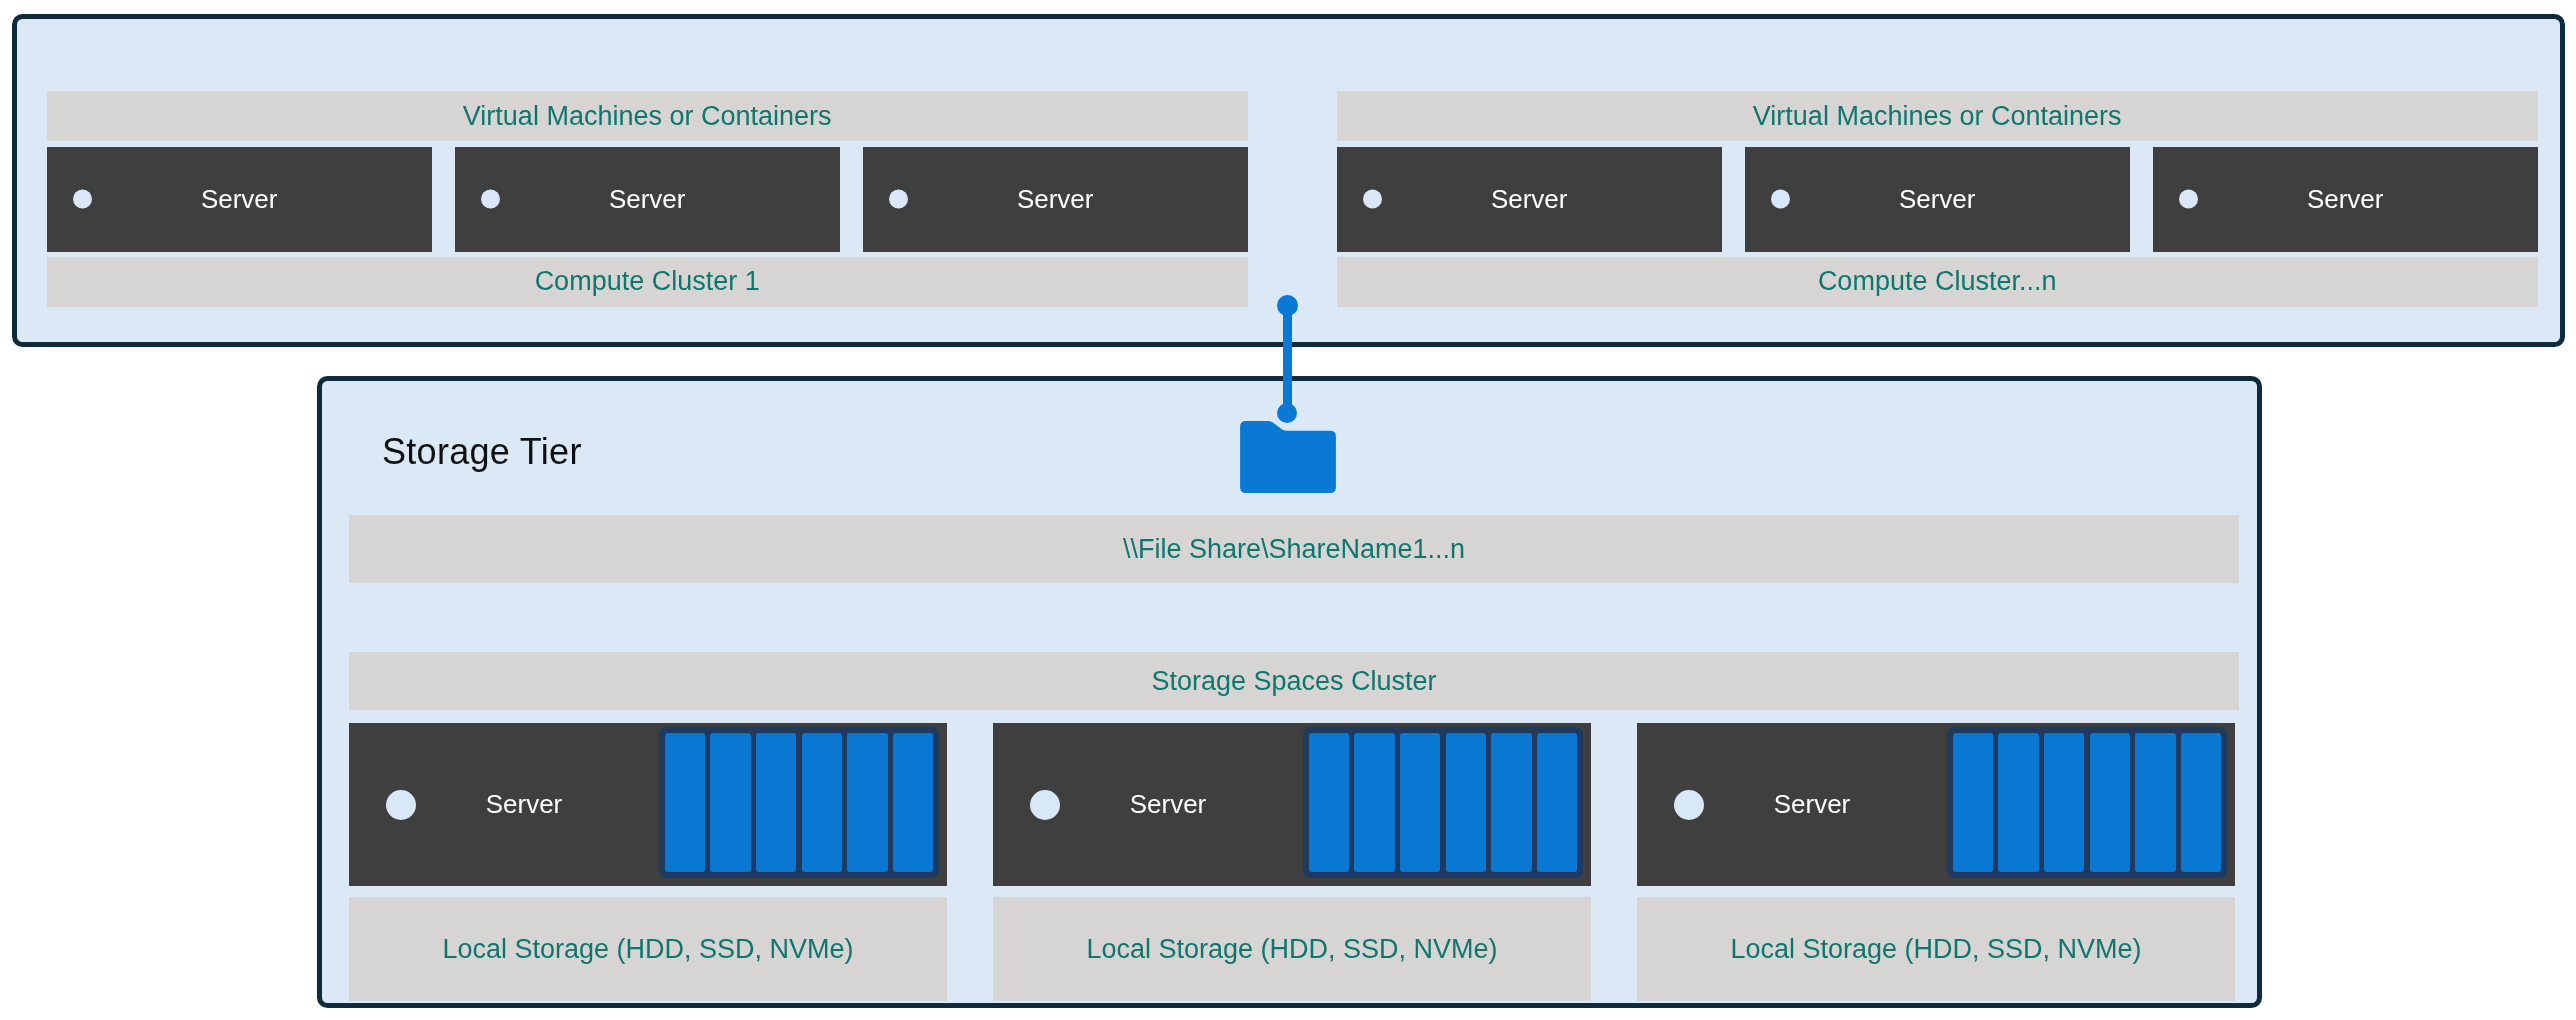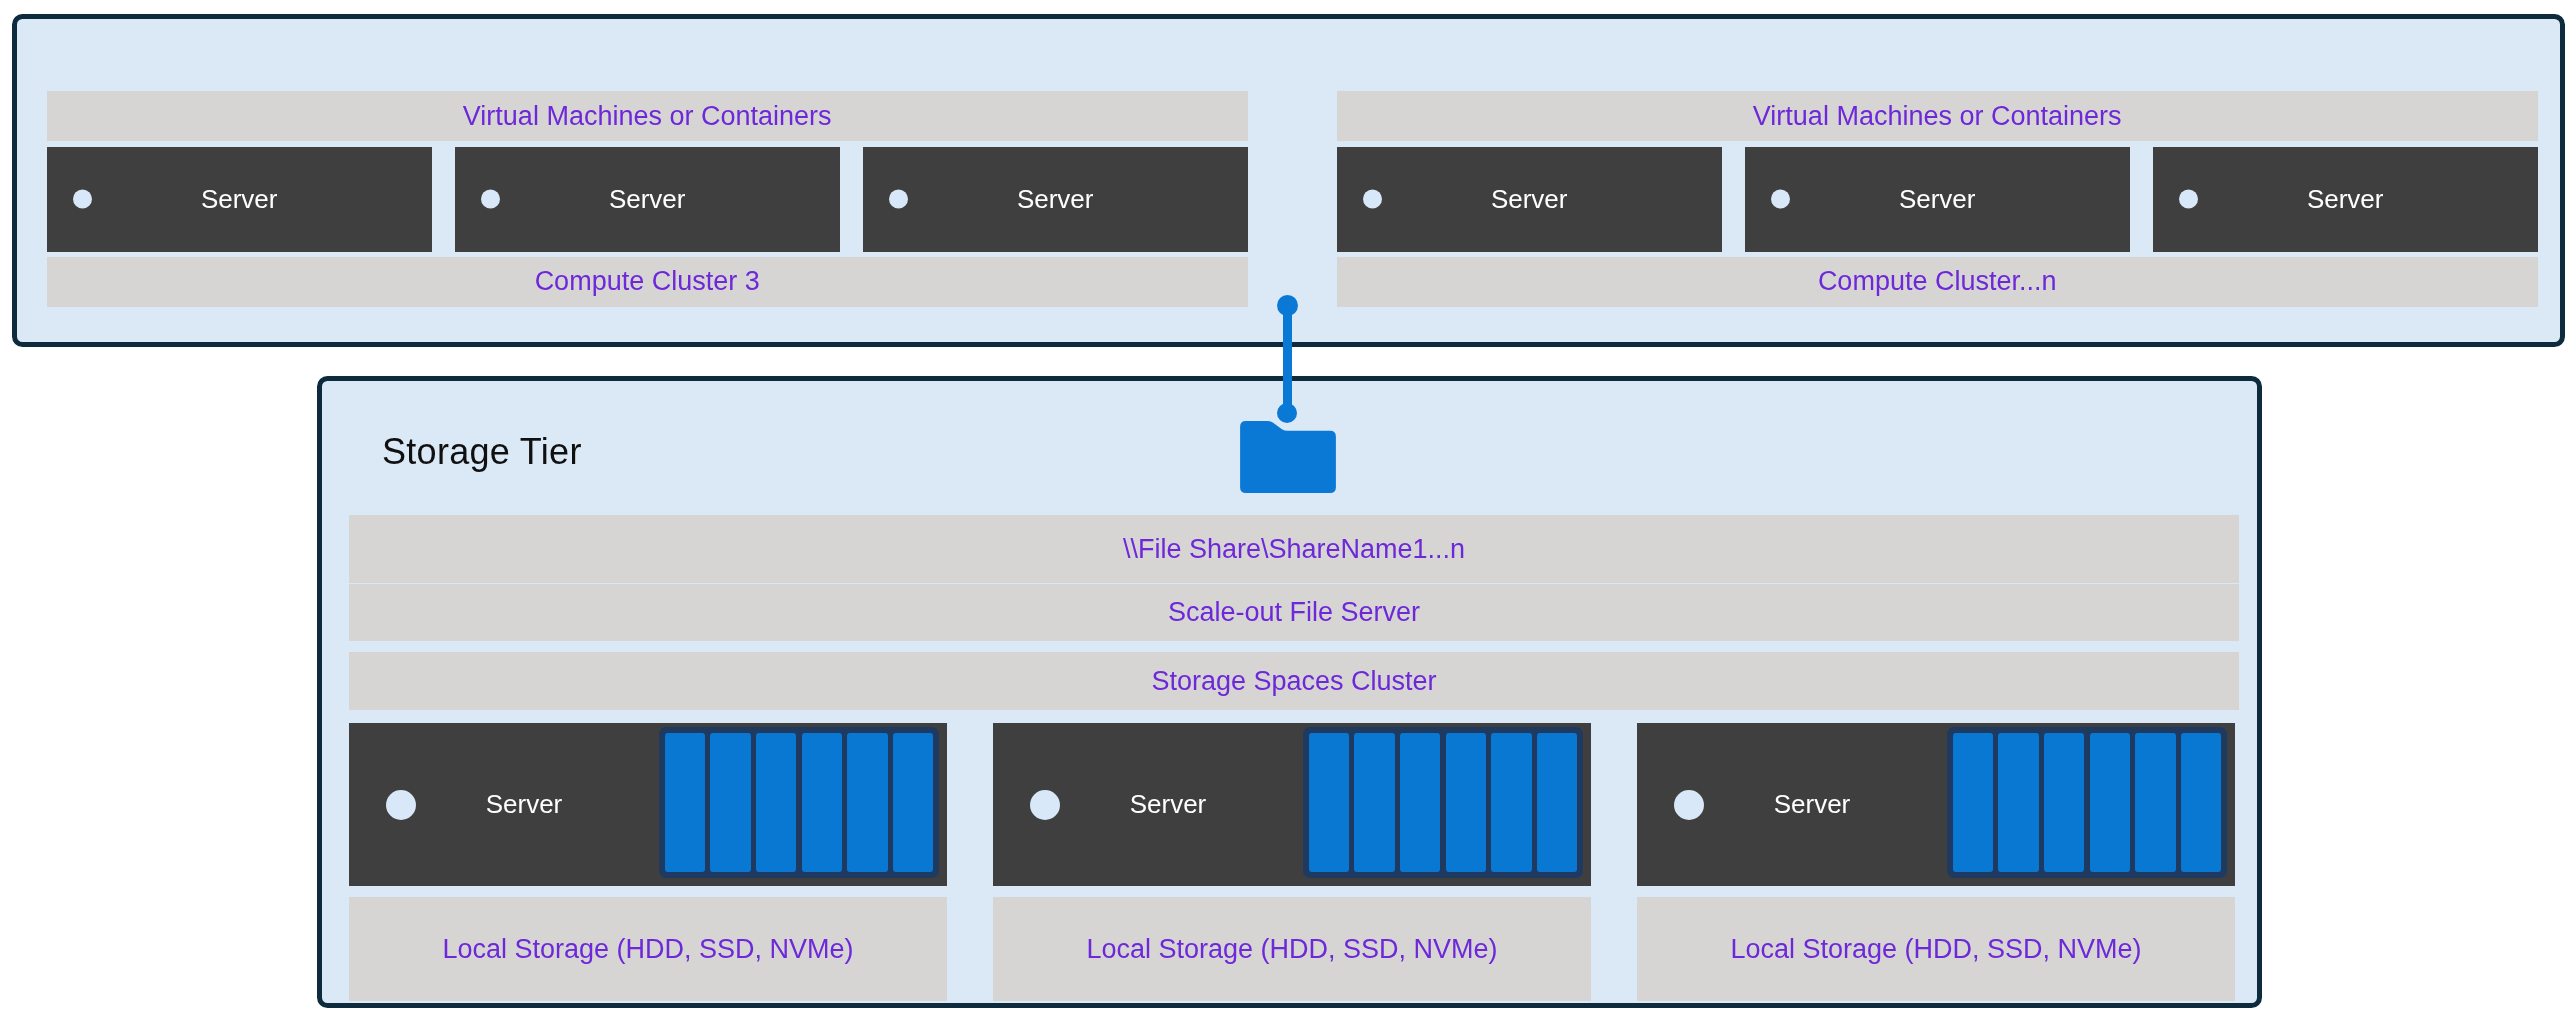--- a/index.html
+++ b/index.html
@@ -12,21 +12,21 @@
         border:5.2px solid #0d2b3d;border-radius:10.5px;}
   .tier.compute{left:11.7px;top:14px;width:2553px;height:333px;}
   .tier.storage{left:317px;top:376px;width:1945px;height:632px;}
 
   .tier-title{position:absolute;font-size:36px;line-height:1.15;color:#101010;
               letter-spacing:0.3px;white-space:nowrap;}
   .compute .tier-title{left:36px;top:34px;}
   .storage .tier-title{left:60px;top:50px;}
 
   
-  .gray-bar{box-sizing:border-box;background:#d7d5d4;color:#6d28d9;
+  .gray-bar{box-sizing:border-box;background:#d7d5d4;color:#0f766e;
             display:flex;align-items:center;justify-content:center;
             font-size:27px;white-space:nowrap;}
 
   
   .cluster{position:absolute;top:72px;width:1201px;}
   .cluster.c1{left:30px;}
   .cluster.c2{left:1320px;}
   .cluster .gray-bar{width:1201px;height:50px;}
   .server-row{margin-top:5.8px;margin-bottom:5.2px;display:flex;gap:23px;}
   .srv{position:relative;width:385px;height:105px;background:#3f3f3f;
@@ -79,21 +79,21 @@
         </div>
         <div class="srv">
           <span class="dot"></span>
           <span class="srv-label">Server</span>
         </div>
         <div class="srv">
           <span class="dot"></span>
           <span class="srv-label">Server</span>
         </div>
       </div>
-      <div class="gray-bar">Compute Cluster 3</div>
+      <div class="gray-bar">Compute Cluster 1</div>
     </div>
 
     <div class="cluster c2">
       <div class="gray-bar">Virtual Machines or Containers</div>
       <div class="server-row">
         <div class="srv">
           <span class="dot"></span>
           <span class="srv-label">Server</span>
         </div>
         <div class="srv">
@@ -106,21 +106,20 @@
         </div>
       </div>
       <div class="gray-bar">Compute Cluster...n</div>
     </div>
   </div>
 
   <div class="tier storage">
     <div class="tier-title">Storage Tier</div>
 
     <div class="gray-bar s-bar b1">\\File Share\ShareName1...n</div>
-    <div class="gray-bar s-bar b2">Scale-out File Server</div>
     <div class="gray-bar s-bar b3">Storage Spaces Cluster</div>
 
     <div class="s-srv p1">
       <span class="dot"></span>
       <span class="srv-label">Server</span>
       <div class="disk-frame">
         <div class="disk"></div>
         <div class="disk"></div>
         <div class="disk"></div>
         <div class="disk"></div>

